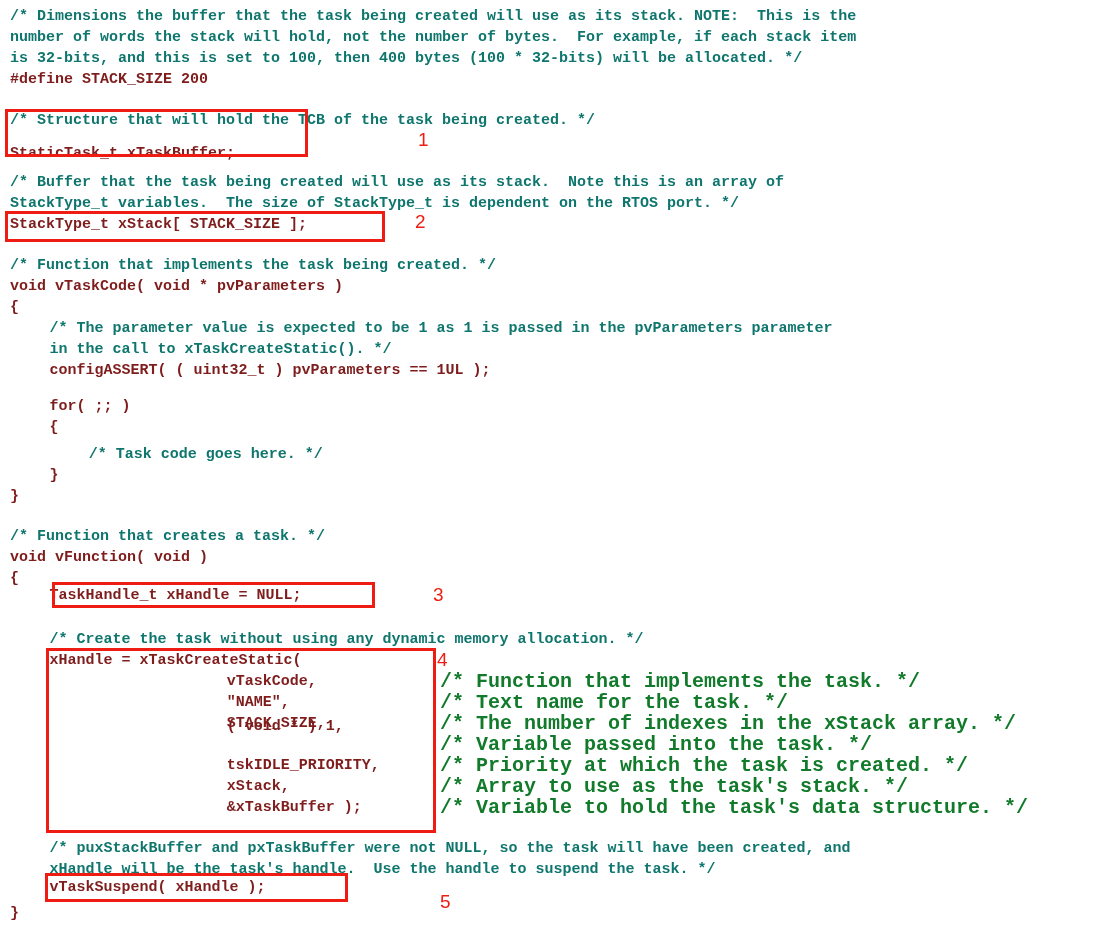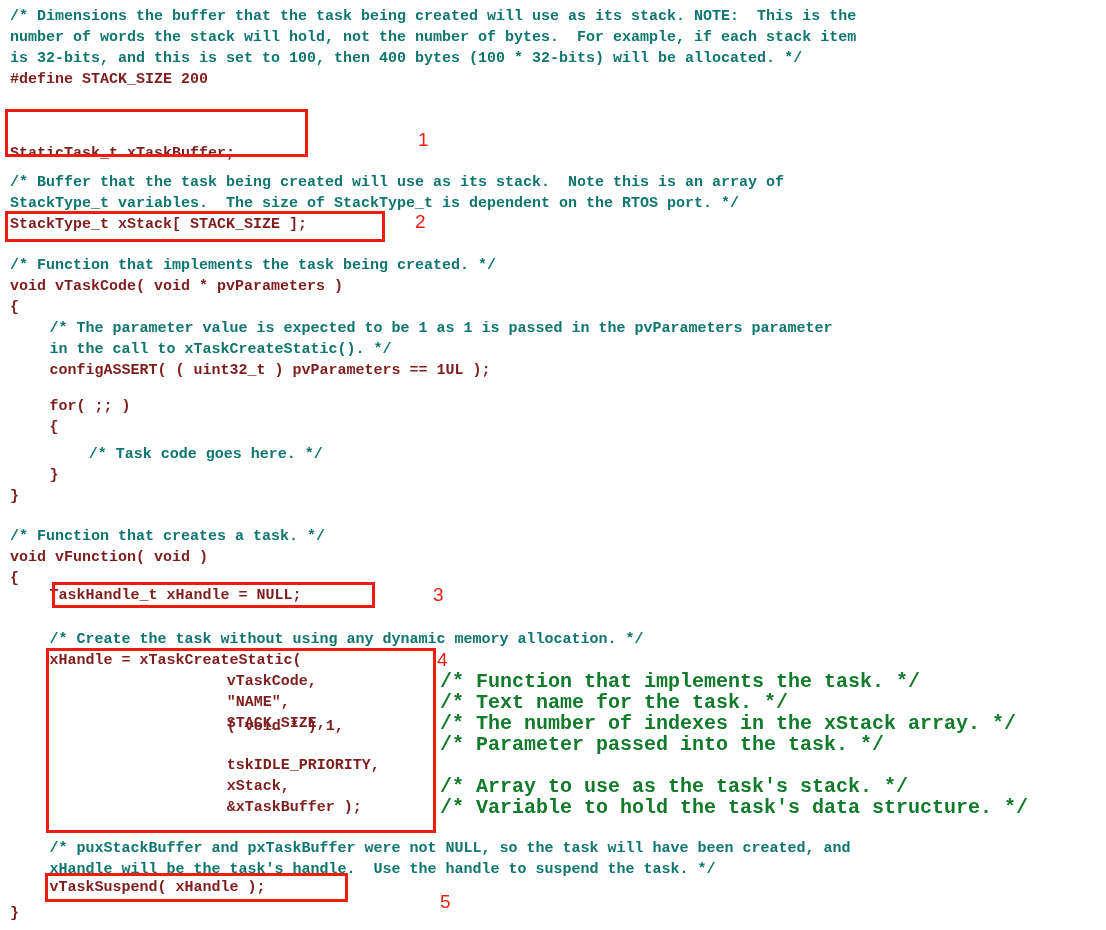--- a/index.html
+++ b/index.html
@@ -74,20 +74,21 @@
 </head>
 <body>
 
 <div id="page">
 
   <div class="code-layer">
       <div class="line cmt" style="top: 6px; left: 10px;">/* Dimensions the buffer that the task being created will use as its stack. NOTE:  This is the</div>
       <div class="line cmt" style="top: 27px; left: 10px;">number of words the stack will hold, not the number of bytes.  For example, if each stack item</div>
       <div class="line cmt" style="top: 48px; left: 10px;">is 32-bits, and this is set to 100, then 400 bytes (100 * 32-bits) will be allocated. */</div>
       <div class="line code" style="top: 69px; left: 10px;">#define STACK_SIZE 200</div>
+      <div class="line cmt" style="top: 110px; left: 10px;">/* Structure that will hold the TCB of the task being created. */</div>
       <div class="line code" style="top: 131px; left: 10px; margin-top: 12px;">StaticTask_t xTaskBuffer;</div>
       <div class="line cmt" style="top: 172px; left: 10px;">/* Buffer that the task being created will use as its stack.  Note this is an array of</div>
       <div class="line cmt" style="top: 193px; left: 10px;">StackType_t variables.  The size of StackType_t is dependent on the RTOS port. */</div>
       <div class="line code" style="top: 214px; left: 10px;">StackType_t xStack[ STACK_SIZE ];</div>
       <div class="line cmt" style="top: 255px; left: 10px;">/* Function that implements the task being created. */</div>
       <div class="line code" style="top: 276px; left: 10px;">void vTaskCode( void * pvParameters )</div>
       <div class="line code" style="top: 297px; left: 10px;">{</div>
       <div class="line cmt" style="top: 318px; left: 49.4px;">/* The parameter value is expected to be 1 as 1 is passed in the pvParameters parameter</div>
       <div class="line cmt" style="top: 339px; left: 49.4px;">in the call to xTaskCreateStatic(). */</div>
       <div class="line code" style="top: 360px; left: 49.4px;">configASSERT( ( uint32_t ) pvParameters == 1UL );</div>
@@ -109,21 +110,22 @@
       <div class="line code" style="top: 755px; left: 226.7px;">tskIDLE_PRIORITY,</div>
       <div class="line code" style="top: 776px; left: 226.7px;">xStack,</div>
       <div class="line code" style="top: 797px; left: 226.7px;">&amp;xTaskBuffer );</div>
       <div class="line cmt" style="top: 838px; left: 49.4px;">/* puxStackBuffer and pxTaskBuffer were not NULL, so the task will have been created, and</div>
       <div class="line cmt" style="top: 859px; left: 49.4px;">xHandle will be the task's handle.  Use the handle to suspend the task. */</div>
       <div class="line code" style="top: 877px; left: 49.4px;">vTaskSuspend( xHandle );</div>
       <div class="line code" style="top: 903px; left: 10px;">}</div>
       <div class="side-comment" style="top: 671px;">/* Function that implements the task. */</div>
       <div class="side-comment" style="top: 692px;">/* Text name for the task. */</div>
       <div class="side-comment" style="top: 713px;">/* The number of indexes in the xStack array. */</div>
-      <div class="side-comment" style="top: 734px;">/* Parameter passed into the task. */</div>
+      <div class="side-comment" style="top: 734px;">/* Variable passed into the task. */</div>
+      <div class="side-comment" style="top: 755px;">/* Priority at which the task is created. */</div>
       <div class="side-comment" style="top: 776px;">/* Array to use as the task's stack. */</div>
       <div class="side-comment" style="top: 797px;">/* Variable to hold the task's data structure. */</div>
     </div>
 
   <div class="anno-layer">
       <div class="anno-box" style="left: 5px; top: 109px; width: 303px; height: 48px; border-color: rgb(238, 28, 18);"></div>
       <div class="anno-num" style="left: 418px; top: 130px; color: rgb(238, 28, 18);">1</div>
       <div class="anno-box" style="left: 5px; top: 211px; width: 380px; height: 31px; border-color: rgb(238, 28, 18);"></div>
       <div class="anno-num" style="left: 415px; top: 212px; color: rgb(238, 28, 18);">2</div>
       <div class="anno-box" style="left: 52px; top: 582px; width: 323px; height: 26px; border-color: rgb(238, 28, 18);"></div>

